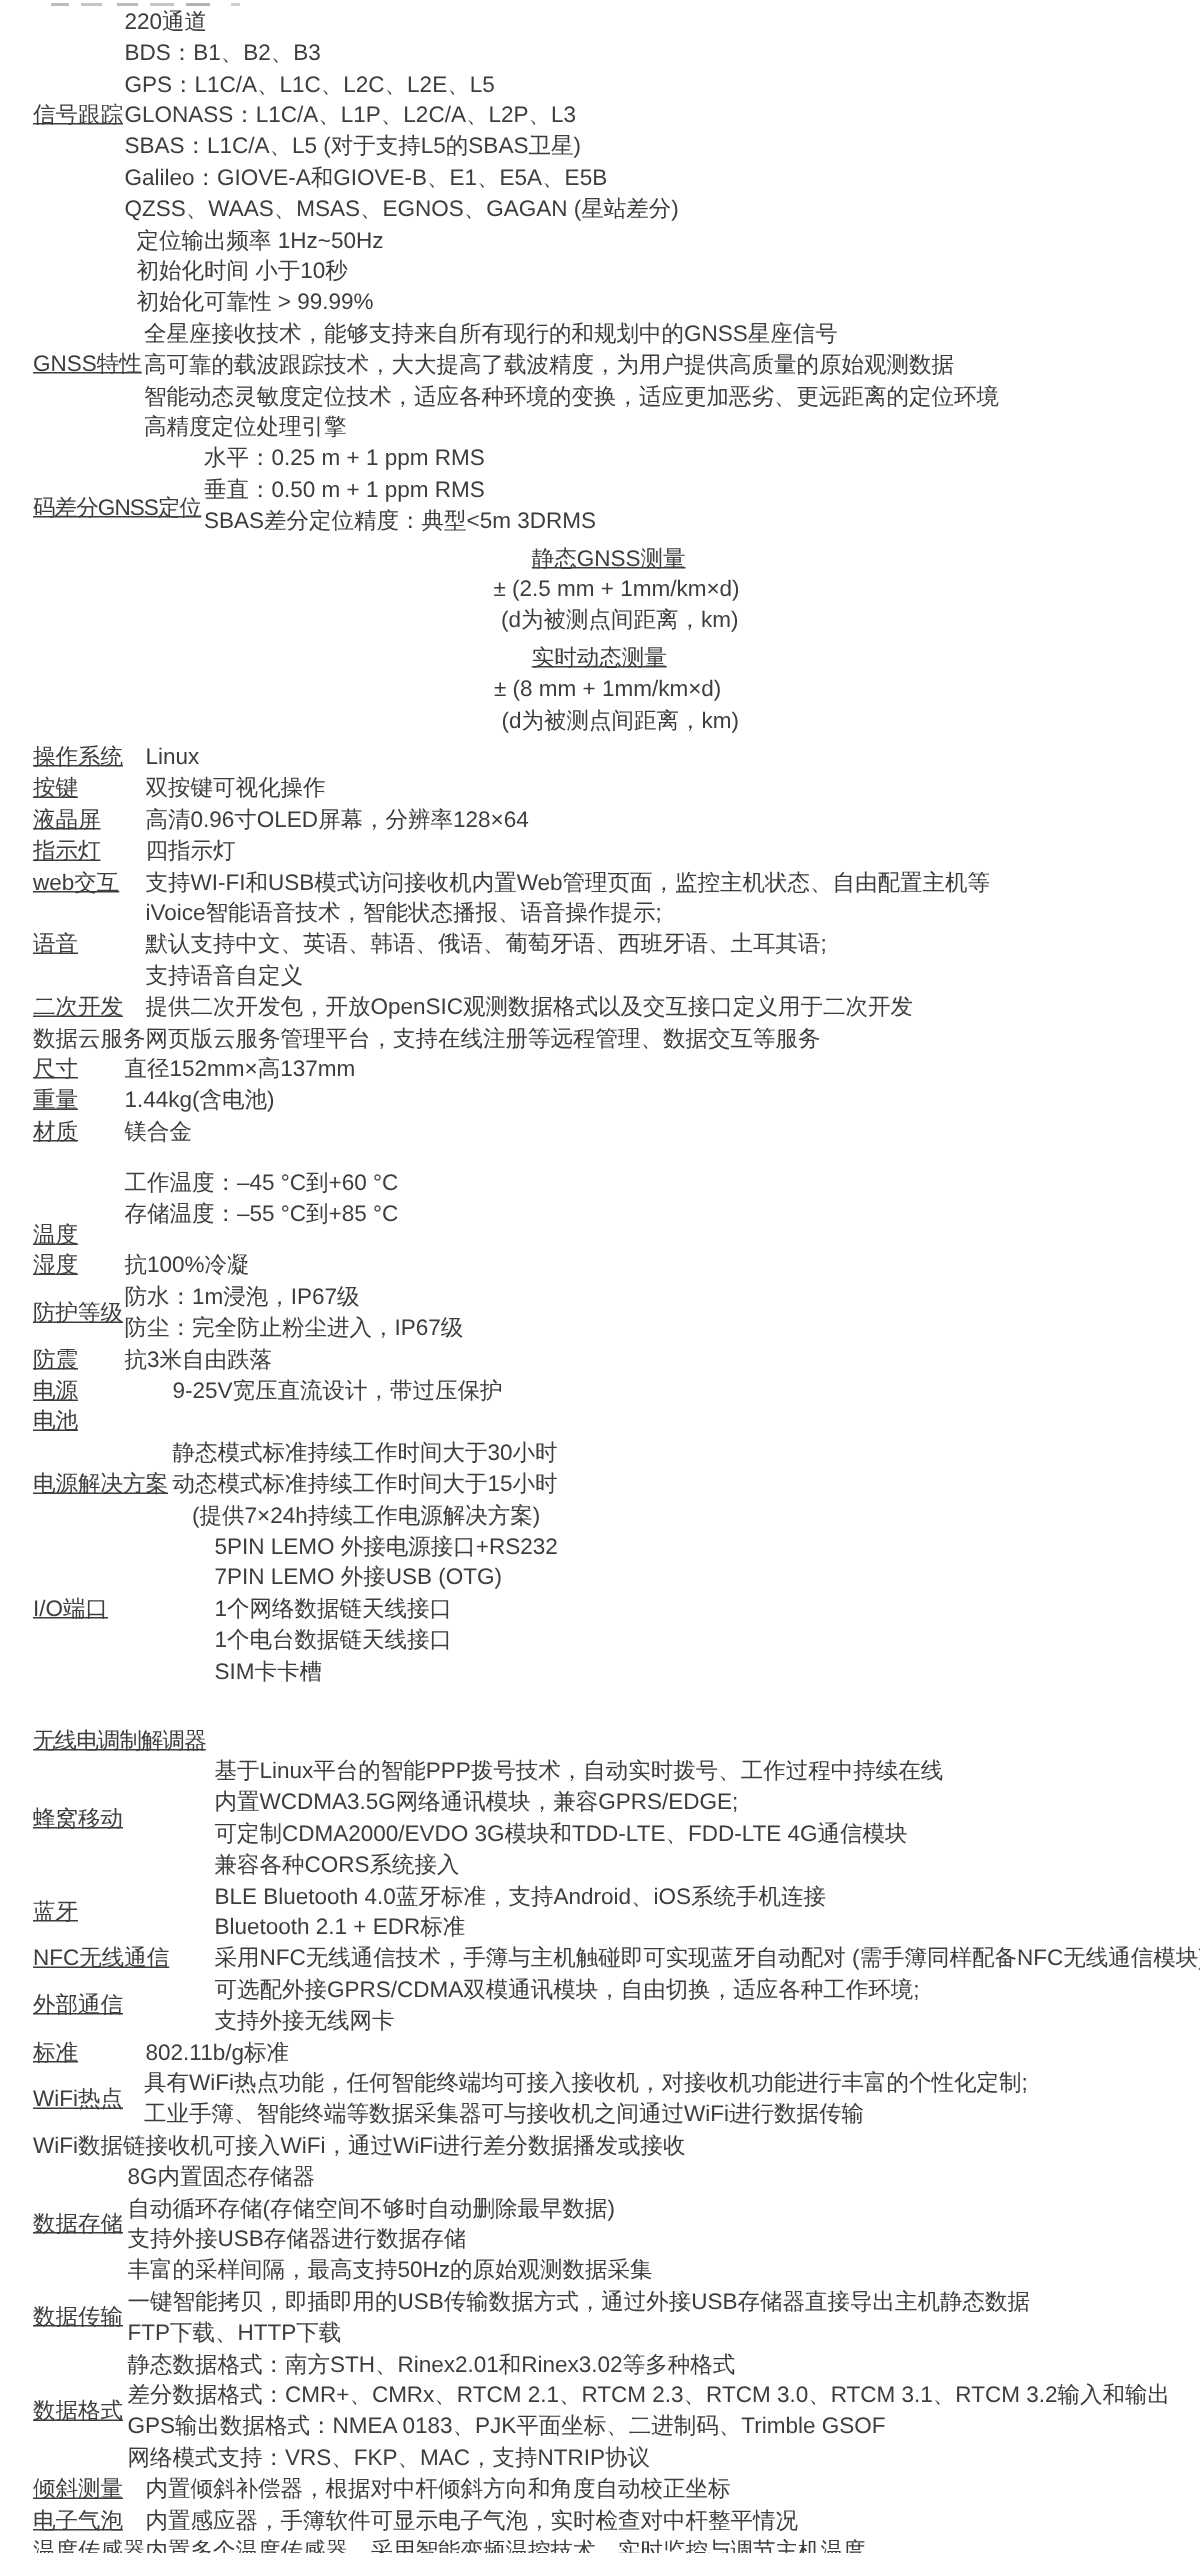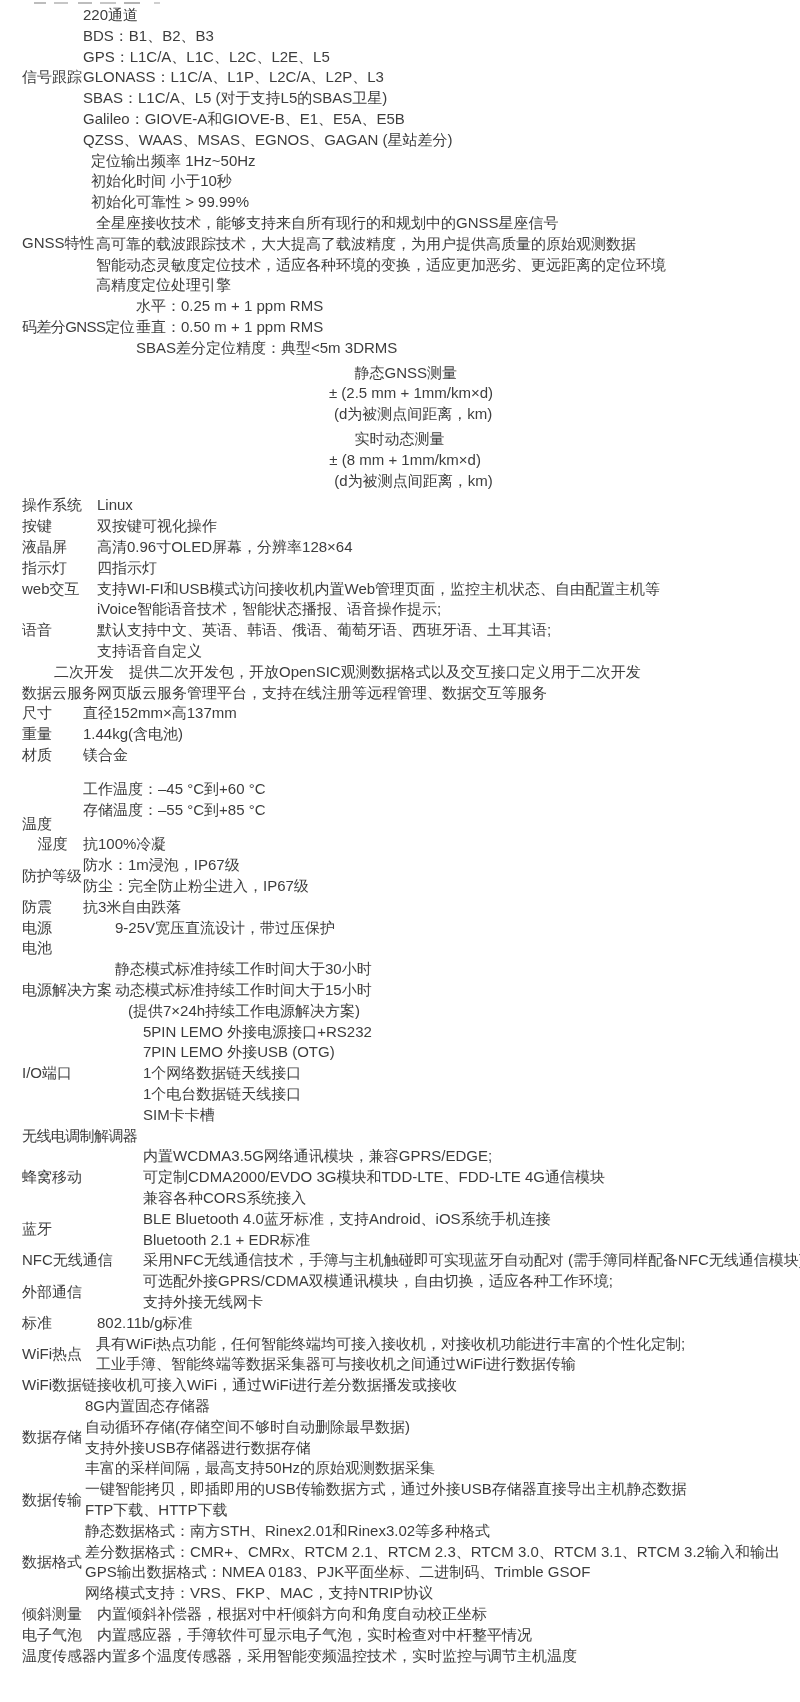--- a/index.html
+++ b/index.html
@@ -16,22 +16,22 @@
         transparent 0 14px,#bdbdbd 14px 26px,transparent 26px 34px,
         #c6c6c6 34px 48px,transparent 48px 58px,#bdbdbd 58px 72px,
         transparent 72px 80px,#c6c6c6 80px 96px,transparent 96px 104px,
         #b3b3b3 104px 120px,transparent 120px 134px,#cfcfcf 134px 140px,
         transparent 140px);
     background-size:140px 2px;background-repeat:no-repeat;background-position:0 2px;
   }
   .grp{display:flex;align-items:center;}
   .grp.top{align-items:flex-start;}
   .grp.gap{margin-top:4px;margin-bottom:4px;flex-direction:column;}
-  .lbl{flex:0 0 auto;white-space:nowrap;line-height:20.8px;overflow:visible;}
-  .lbl.tight{letter-spacing:-0.6px;}
+  .lbl{flex:0 0 auto;white-space:nowrap;line-height:20.8px;overflow:visible;text-decoration:underline;}
+  .lbl.tight{letter-spacing:-0.6px;margin-top:25px;}
   .vals{flex:1 1 auto;min-width:0;}
   .line{line-height:20.8px;white-space:nowrap;}
   .inline-row .lbl-inline{white-space:nowrap;}
 </style>
 </head>
 <body>
 
 <div id="sheet">
   <div class="cut-row"></div>
 
@@ -118,21 +118,21 @@
     </div>
     <div class="grp">
       <div class="lbl" style="width: 75px;">语音</div>
       <div class="vals">
         <div class="line">iVoice智能语音技术，智能状态播报、语音操作提示;</div>
         <div class="line">默认支持中文、英语、韩语、俄语、葡萄牙语、西班牙语、土耳其语;</div>
         <div class="line">支持语音自定义</div>
       </div>
     </div>
     <div class="grp">
-      <div class="lbl" style="width: 75px; margin-left: 32px;">二次开发</div>
+      <div class="lbl" style="width: 75px;">二次开发</div>
       <div class="vals">
         <div class="line">提供二次开发包，开放OpenSIC观测数据格式以及交互接口定义用于二次开发</div>
       </div>
     </div>
     <div class="line inline-row"><span class="lbl-inline">数据云服务</span><span>网页版云服务管理平台，支持在线注册等远程管理、数据交互等服务</span></div>
     <div class="grp">
       <div class="lbl" style="width: 61px;">尺寸</div>
       <div class="vals">
         <div class="line">直径152mm×高137mm</div>
       </div>
@@ -150,21 +150,21 @@
       </div>
     </div>
     <div class="grp">
       <div class="lbl" style="width: 61px; margin-top: 48px;">温度</div>
       <div class="vals">
         <div class="line">工作温度：–45 °C到+60 °C</div>
         <div class="line">存储温度：–55 °C到+85 °C</div>
       </div>
     </div>
     <div class="grp">
-      <div class="lbl" style="width: 61px; text-align: center;">湿度</div>
+      <div class="lbl" style="width: 61px;">湿度</div>
       <div class="vals">
         <div class="line">抗100%冷凝</div>
       </div>
     </div>
     <div class="grp">
       <div class="lbl" style="width: 61px;">防护等级</div>
       <div class="vals">
         <div class="line">防水：1m浸泡，IP67级</div>
         <div class="line">防尘：完全防止粉尘进入，IP67级</div>
       </div>
@@ -201,20 +201,21 @@
         <div class="line">1个电台数据链天线接口</div>
         <div class="line">SIM卡卡槽</div>
       </div>
     </div>
     <div class="grp">
       <div class="lbl tight" style="width: 121px;">无线电调制解调器</div>
     </div>
     <div class="grp">
       <div class="lbl" style="width: 121px;">蜂窝移动</div>
       <div class="vals">
+        <div class="line">基于Linux平台的智能PPP拨号技术，自动实时拨号、工作过程中持续在线</div>
         <div class="line">内置WCDMA3.5G网络通讯模块，兼容GPRS/EDGE;</div>
         <div class="line">可定制CDMA2000/EVDO 3G模块和TDD-LTE、FDD-LTE 4G通信模块</div>
         <div class="line">兼容各种CORS系统接入</div>
       </div>
     </div>
     <div class="grp">
       <div class="lbl" style="width: 121px;">蓝牙</div>
       <div class="vals">
         <div class="line">BLE Bluetooth 4.0蓝牙标准，支持Android、iOS系统手机连接</div>
         <div class="line">Bluetooth 2.1 + EDR标准</div>

